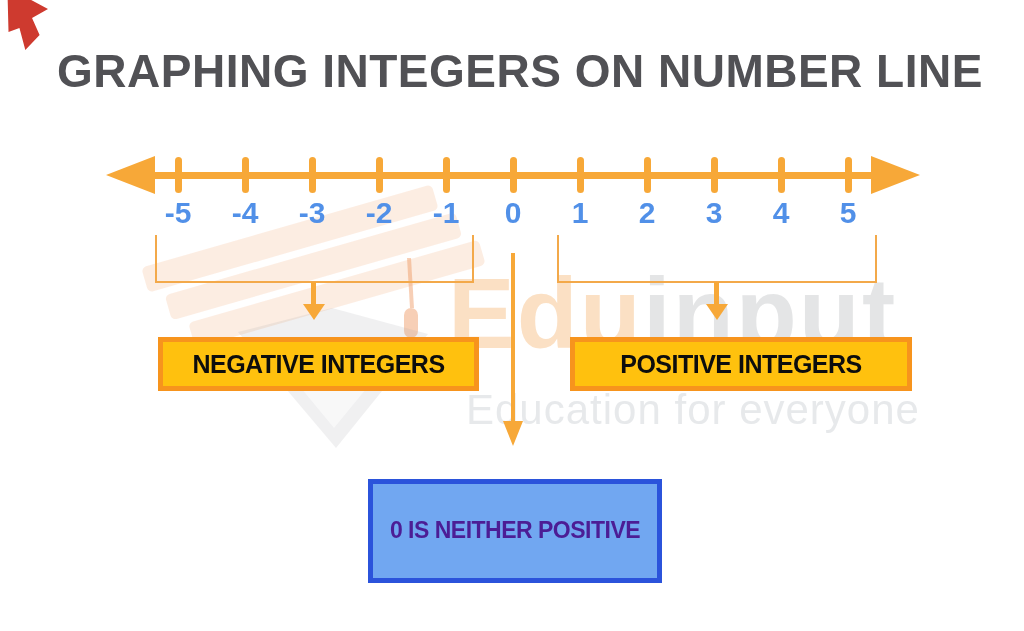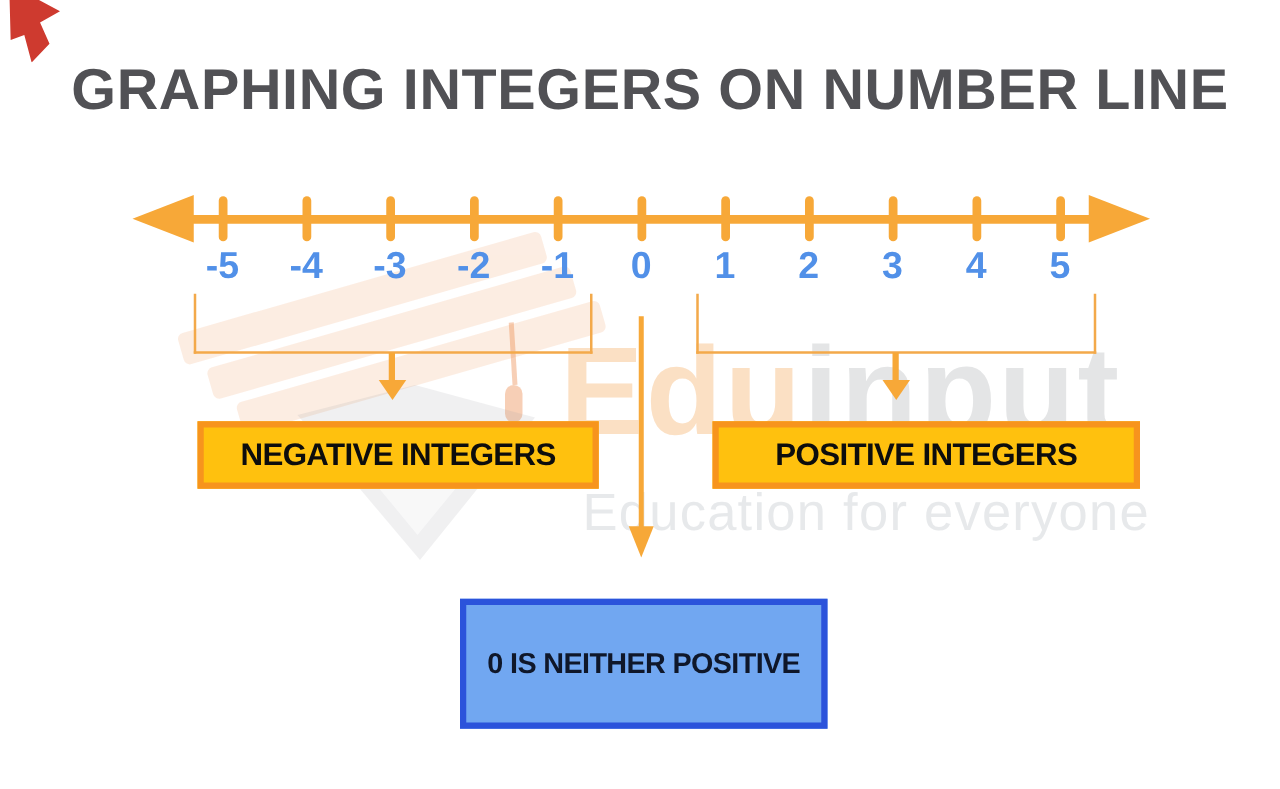--- a/index.html
+++ b/index.html
@@ -54,21 +54,21 @@
     border-left:10px solid transparent;border-right:10px solid transparent;border-top:25px solid #F7A838;}
   
   .intbox{position:absolute;top:337px;height:54px;box-sizing:border-box;z-index:2;
     background:#FFC10E;border:5px solid #F7941D;display:flex;align-items:center;justify-content:center;
     font-size:25px;font-weight:bold;color:#0d0d0d;letter-spacing:-0.5px;white-space:nowrap;}
   .box-neg{left:158px;width:321px;}
   .box-pos{left:570px;width:342px;}
   .zero-box{position:absolute;left:368px;top:479px;width:294px;height:104px;box-sizing:border-box;z-index:2;
     background:#71A7F1;border:5px solid #2B53DB;display:flex;flex-direction:column;
     align-items:center;justify-content:center;line-height:1.45;
-    font-size:23px;font-weight:bold;color:#0f172a;letter-spacing:-0.5px;white-space:nowrap;}
+    font-size:23px;font-weight:bold;color:#4c1d95;letter-spacing:-0.5px;white-space:nowrap;}
 </style>
 </head>
 <body>
 
 <div class="canvas">
 
   <div class="wm">
     <svg width="1024" height="631" viewBox="0 0 1024 631">
       <g transform="rotate(-16 300 270)" fill="#F0975A" opacity="0.17">
         <rect x="148" y="224" width="302" height="26" rx="5"></rect>

